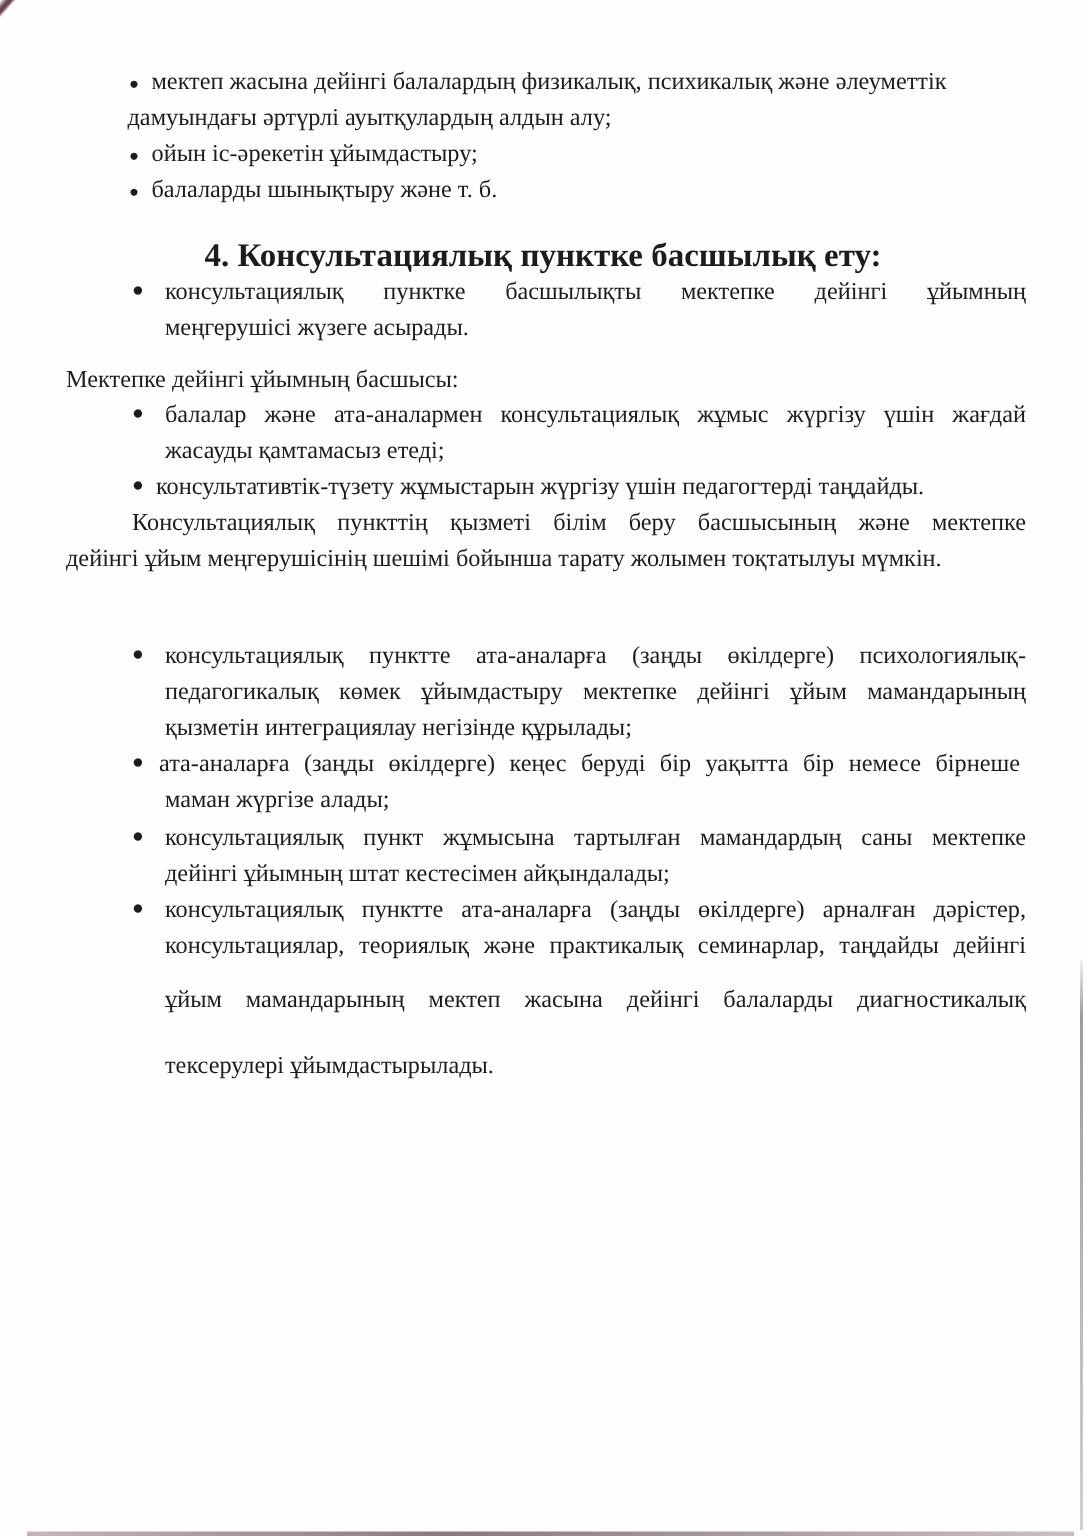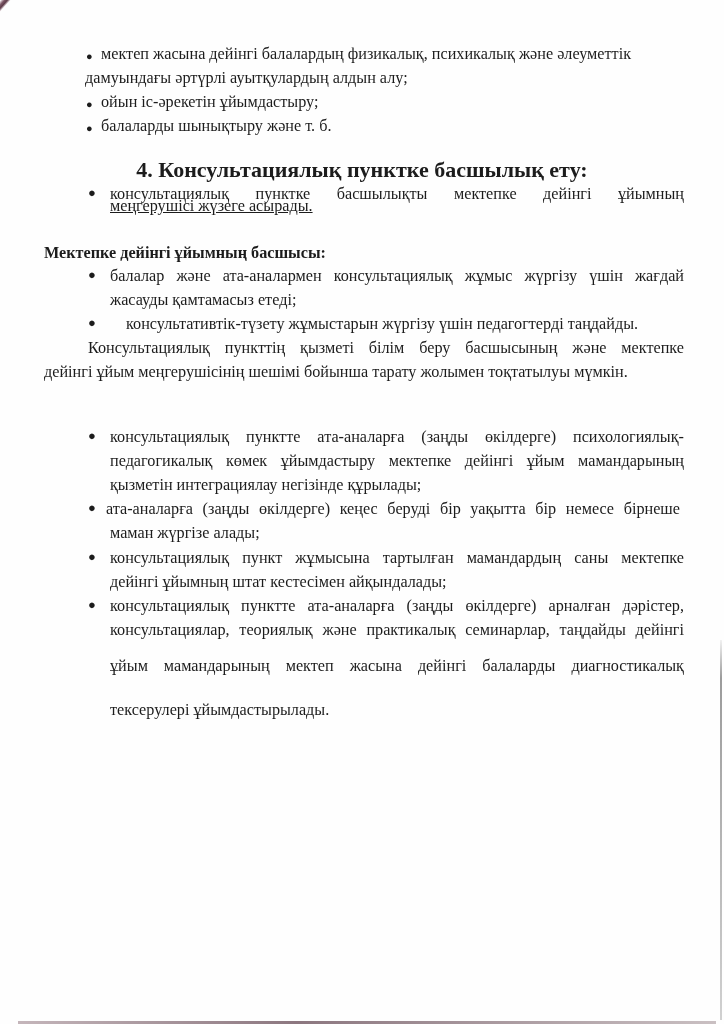--- a/index.html
+++ b/index.html
@@ -21,21 +21,21 @@
     .bottom-edge {
       position: absolute; left: 18px; right: 8px; bottom: 0; height: 3px;
       background: linear-gradient(90deg, rgba(140,110,120,0.5), rgba(120,95,105,0.85) 40%, rgba(150,130,135,0.5));
     }
     .right-edge {
       position: absolute; right: 2px; top: 640px; bottom: 4px; width: 2px;
       background: linear-gradient(180deg, rgba(130,130,130,0.1), rgba(90,90,90,0.6) 10%, rgba(140,140,140,0.4));
     }
     .txt { position: absolute; font-size: 16.2px; line-height: 24px; white-space: nowrap; }
     .just { white-space: normal; text-align: justify; text-align-last: justify; }
-    .bold { font-weight: bold; }
+    .bold { font-weight: normal; }
     .bullet { position: absolute; font-size: 13px; line-height: 24px; }
     .sec-title { position: absolute; left: 0; right: 0; text-align: center; font-weight: bold; font-size: 22px; line-height: 24px; }
   </style>
 </head>
 <body>
 
 <div class="page">
   <div class="corner-mark">
       <div class="stripe"></div>
     </div>
@@ -51,31 +51,31 @@
     <span class="txt" style="left:101px; top:90px;">ойын іс-әрекетін ұйымдастыру;</span>
 
     <span class="txt" style="left:86px; top:116px; font-size:11px;">●</span>
     <span class="txt" style="left:101px; top:114px;">балаларды шынықтыру және т. б.</span>
   </div>
 
   <div class="sec-title" style="top:158px;">4. Консультациялық пунктке басшылық ету:</div>
   <div>
     <span class="bullet" style="left:88px; top:181px;">●</span>
     <div class="txt just" style="left:110px; top:182px; width:574px;">консультациялық пунктке басшылықты мектепке дейінгі ұйымның</div>
-    <span class="txt" style="left:110px; top:194px;text-decoration:underline;">меңгерушісі жүзеге асырады.</span>
+    <span class="txt" style="left:110px; top:206px;">меңгерушісі жүзеге асырады.</span>
   </div>
 
   <div class="txt bold" style="left:44px; top:241px;">Мектепке дейінгі ұйымның басшысы:</div>
   <div>
     <span class="bullet" style="left:88px; top:263px;">●</span>
     <div class="txt just" style="left:110px; top:264px; width:574px;">балалар және ата-аналармен консультациялық жұмыс жүргізу үшін жағдай</div>
     <span class="txt" style="left:110px; top:288px;">жасауды қамтамасыз етеді;</span>
 
     <span class="bullet" style="left:88px; top:311px;">●</span>
-    <span class="txt" style="left:126px; top:312px;font-family:Liberation Serif, serif;">консультативтік-түзету жұмыстарын жүргізу үшін педагогтерді таңдайды.</span>
+    <span class="txt" style="left:104px; top:312px;font-family:Liberation Serif, serif;">консультативтік-түзету жұмыстарын жүргізу үшін педагогтерді таңдайды.</span>
   </div>
   <div>
     <div class="txt just" style="left:88px; top:336px; width:596px;">Консультациялық пункттің қызметі білім беру басшысының және мектепке</div>
     <span class="txt" style="left:44px; top:360px;">дейінгі ұйым меңгерушісінің шешімі бойынша тарату жолымен тоқтатылуы мүмкін.</span>
   </div>
 
   <div>
     <span class="bullet" style="left:88px; top:424px;">●</span>
     <div class="txt just" style="left:110px; top:425px; width:574px;">консультациялық пунктте ата-аналарға (заңды өкілдерге) психологиялық-</div>
     <div class="txt just" style="left:110px; top:449px; width:574px;">педагогикалық көмек ұйымдастыру мектепке дейінгі ұйым мамандарының</div>

